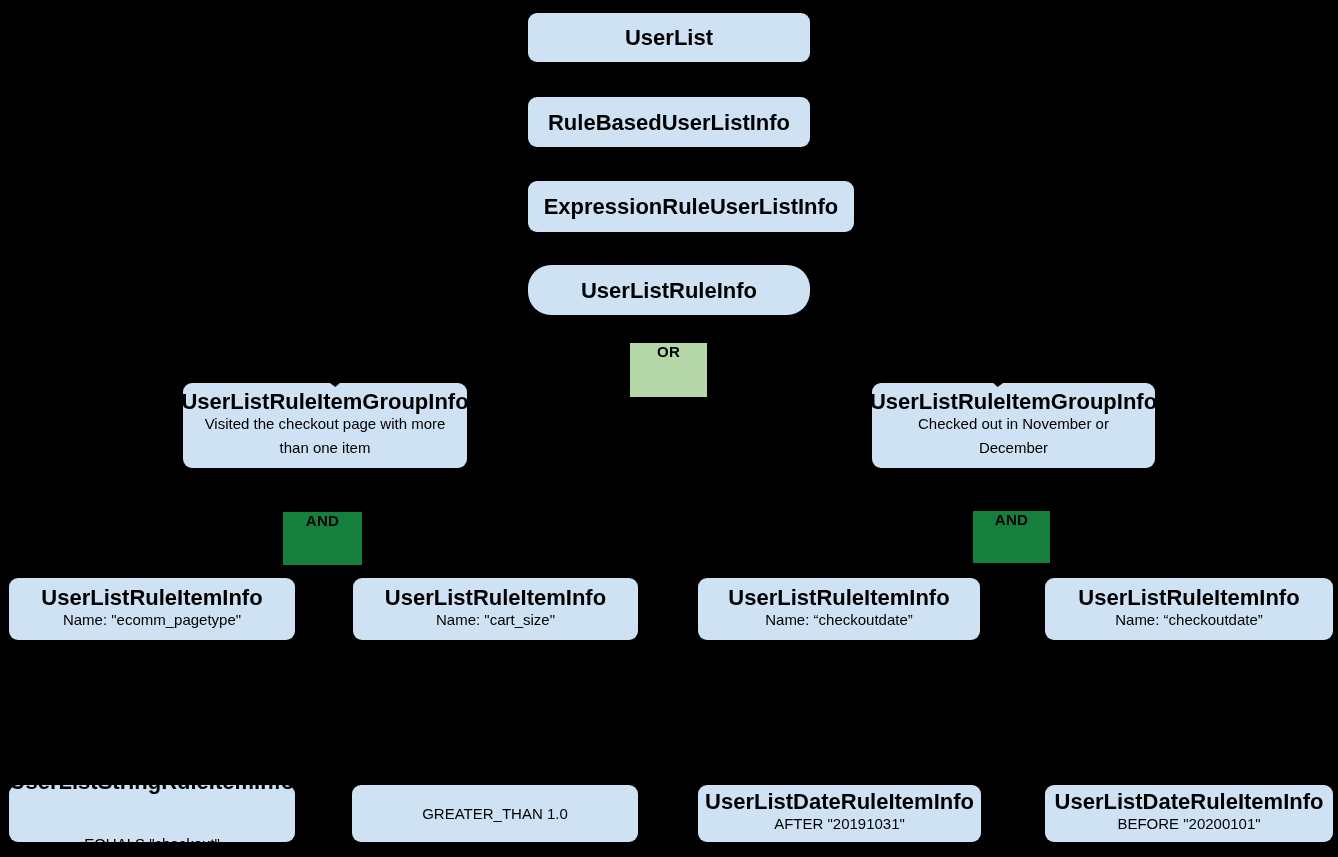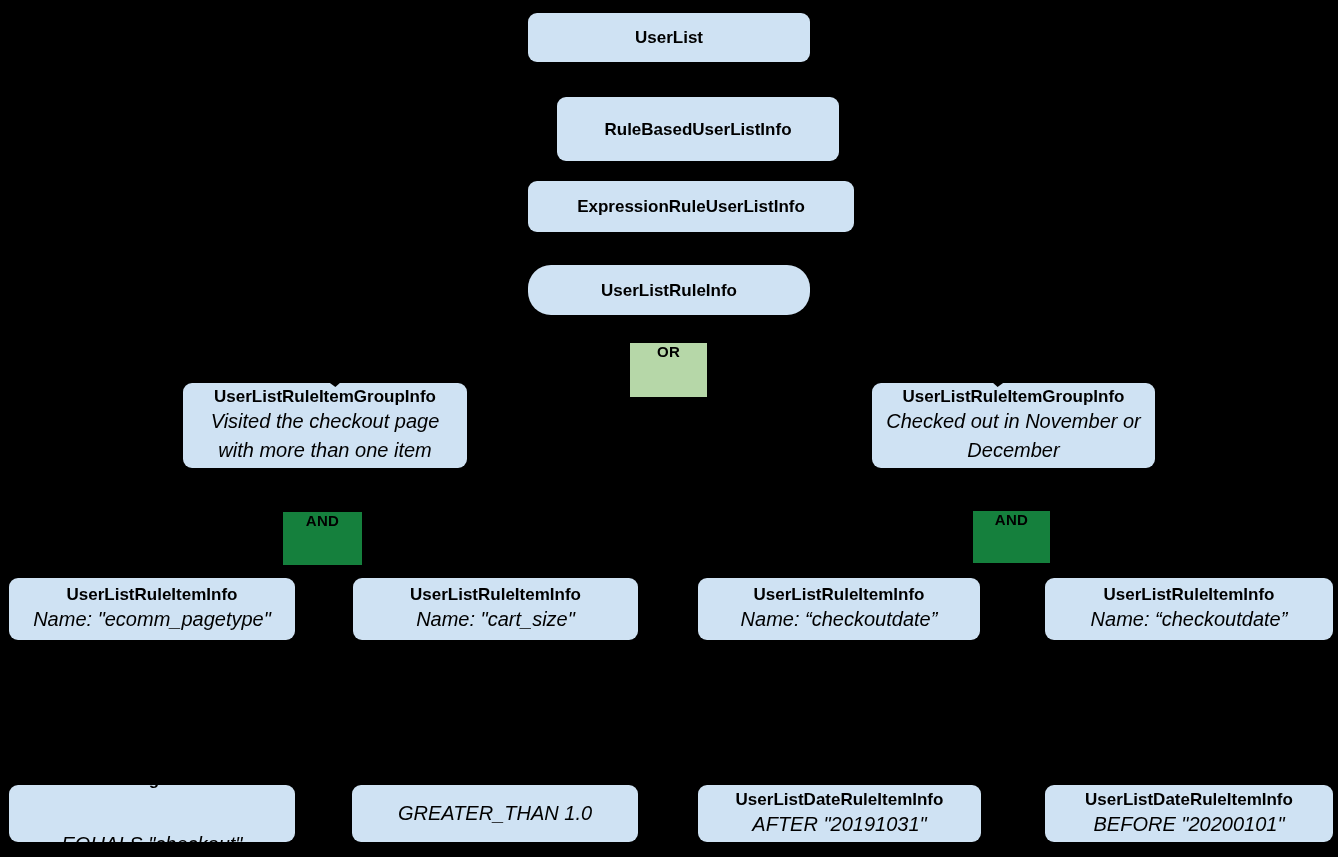--- a/index.html
+++ b/index.html
@@ -23,28 +23,27 @@
     display: flex;
     flex-direction: column;
     align-items: center;
     justify-content: center;
     text-align: center;
     box-sizing: border-box;
     padding: 2px 12px;
   }
   .node .title {
     font-weight: bold;
-    font-size: 17px;
+    font-size: 22px;
     line-height: 21px;
     white-space: nowrap;
   }
   .node .desc {
-    font-style: italic;
-    font-size: 20px;
-    line-height: 29px;
+    font-size: 15px;
+    line-height: 24px;
   }
   .node .desc.nowrap { white-space: nowrap; }
   .op {
     position: absolute;
     display: flex;
     align-items: flex-start;
     justify-content: center;
     font-weight: bold;
     font-size: 15px;
     letter-spacing: 0.3px;
@@ -60,21 +59,21 @@
 </style>
 </head>
 <body>
 
 <div class="canvas">
 
   <div class="node" style="left:528px; top:13px; width:282px; height:49px;">
     <div class="title">UserList</div>
   </div>
 
-  <div class="node" style="left:528px; top:97px; width:282px; height:64px;margin-left:29px;">
+  <div class="node" style="left:528px; top:97px; width:282px; height:50px;">
     <div class="title">RuleBasedUserListInfo</div>
   </div>
 
   <div class="node" style="left:528px; top:181px; width:326px; height:51px;">
     <div class="title">ExpressionRuleUserListInfo</div>
   </div>
 
   <div class="node" style="left:528px; top:265px; width:282px; height:50px;border-radius:23px;">
     <div class="title">UserListRuleInfo</div>
   </div>

